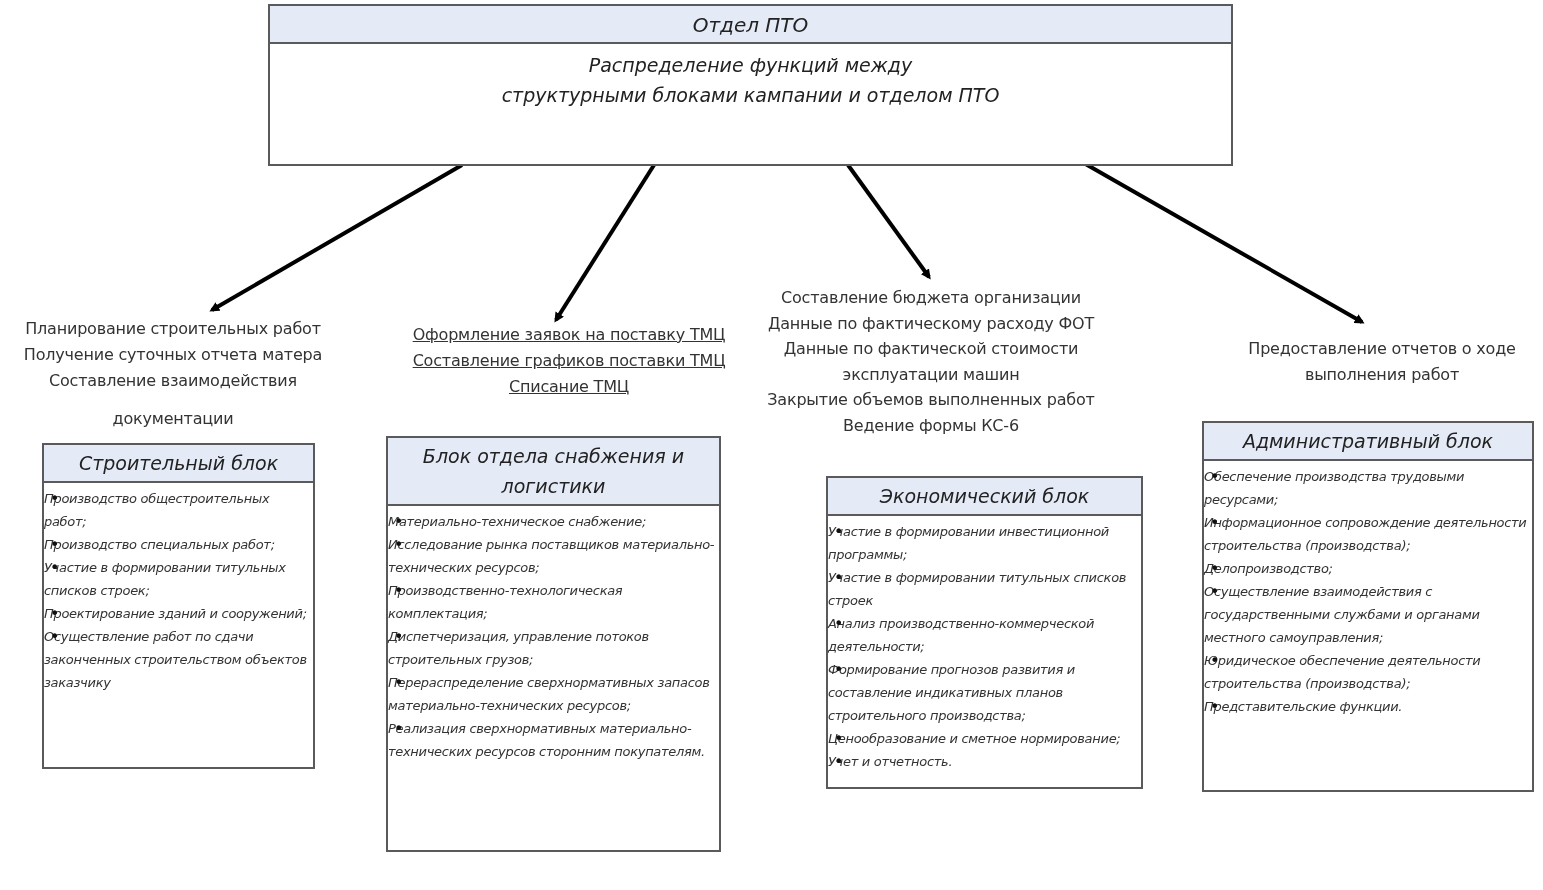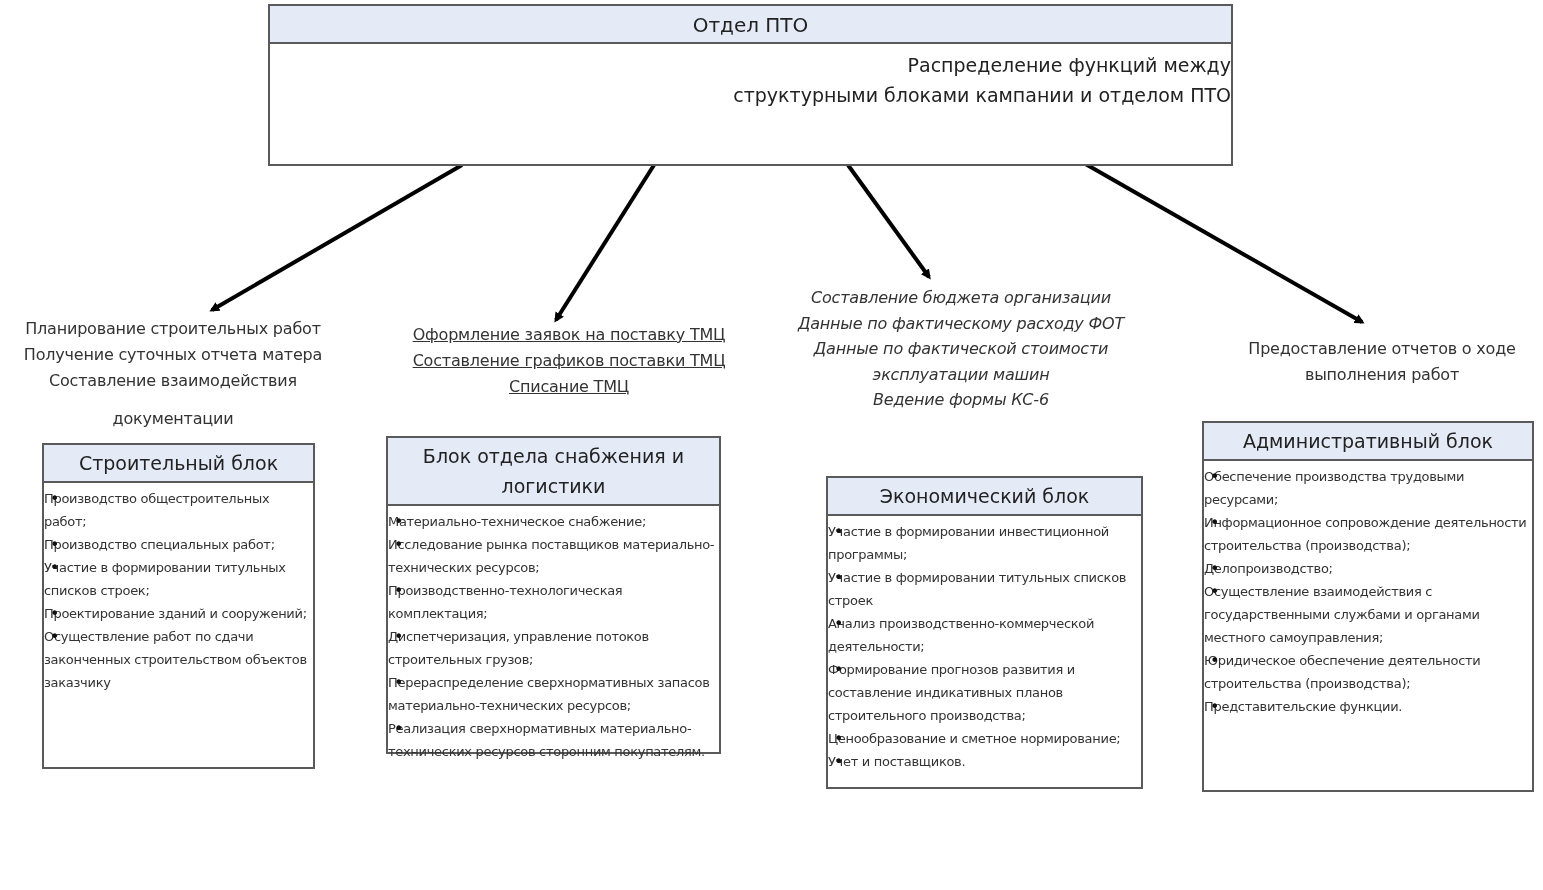--- a/index.html
+++ b/index.html
@@ -1,22 +1,22 @@
 <!DOCTYPE html>
 <html><head>
 <meta charset="utf-8">
 <style>
   html, body { margin: 0; padding: 0; background: #ffffff; }
   body { width: 1543px; height: 890px; position: relative; overflow: hidden;
          font-family: "DejaVu Sans", "Liberation Sans", sans-serif; color: #2b2b2b; }
-  .box { position: absolute; border: 2px solid #5a5a5a; background: #ffffff; box-sizing: border-box; }
+  .box { position: absolute; border: 2px solid #5a5a5a; background: #ffffff; box-sizing: border-box; font-style: italic; }
   .box-head { background: #e4eaf6; border-bottom: 2px solid #5a5a5a; text-align: center;
               color: #222; box-sizing: border-box; }
   .top-box .box-head { height: 38px; line-height: 38px; font-size: 20px; }
-  .top-sub { text-align: right; font-size: 19px; line-height: 30px; padding-top: 6px; color: #222; }
+  .top-sub { text-align: center; font-size: 19px; line-height: 30px; padding-top: 6px; color: #222; }
   .block .box-head { font-size: 19px; line-height: 30px; padding: 3px 6px; }
   ul.items { list-style: none; margin: 0; padding: 4px 4px 4px 0; }
   ul.items li { position: relative; font-size: 13px; line-height: 23px;
                 letter-spacing: -0.3px; color: #333; }
   ul.items li::before { content: "•"; position: absolute; left: 6px; top: 0; font-size: 16px; color: #111; }
   .fn { position: absolute; text-align: center; font-size: 16px; line-height: 26px;
         letter-spacing: -0.2px; color: #333; }
   svg.arrows { position: absolute; left: 0; top: 0; }
 </style>
 </head>
@@ -48,65 +48,66 @@
   <div>Составление взаимодействия</div>
   <div style="margin-top:12px;">документации</div>
 </div>
 
 <div class="fn" style="left:388px; top:322px; width:362px;text-decoration:underline;">
   <div>Оформление заявок на поставку ТМЦ</div>
   <div>Составление графиков поставки ТМЦ</div>
   <div>Списание ТМЦ</div>
 </div>
 
-<div class="fn" style="left:770px; top:285px; width:382px; line-height:25.5px;font-style:italic;">
+<div class="fn" style="left:740px; top:285px; width:382px; line-height:25.5px;">
   <div>Составление бюджета организации</div>
   <div>Данные по фактическому расходу ФОТ</div>
   <div>Данные по фактической стоимости</div>
   <div>эксплуатации машин</div>
+  <div>Закрытие объемов выполненных работ</div>
   <div>Ведение формы КС-6</div>
 </div>
 
 <div class="fn" style="left:1224px; top:336px; width:316px;">
   <div>Предоставление отчетов о ходе</div>
   <div>выполнения работ</div>
 </div>
 
 <div class="box block" style="left:42px; top:443px; width:273px; height:326px;">
   <div class="box-head">Строительный блок</div>
   <ul class="items">
     <li>Производство общестроительных работ;</li>
     <li>Производство специальных работ;</li>
     <li>Участие в формировании титульных списков строек;</li>
     <li>Проектирование зданий и сооружений;</li>
     <li>Осуществление работ по сдачи законченных строительством объектов заказчику</li>
   </ul>
 </div>
 
-<div class="box block" style="left:386px; top:436px; width:335px; height:318px;">
+<div class="box block" style="left:386px; top:436px; width:335px; height:416px;">
   <div class="box-head" style="padding:3px 30px;">Блок отдела снабжения и логистики</div>
   <ul class="items">
     <li>Материально-техническое снабжение;</li>
     <li>Исследование рынка поставщиков материально-технических ресурсов;</li>
     <li>Производственно-технологическая комплектация;</li>
     <li>Диспетчеризация, управление потоков строительных грузов;</li>
     <li>Перераспределение сверхнормативных запасов материально-технических ресурсов;</li>
     <li>Реализация сверхнормативных материально-технических ресурсов сторонним покупателям.</li>
   </ul>
 </div>
 
 <div class="box block" style="left:826px; top:476px; width:317px; height:313px;">
   <div class="box-head">Экономический блок</div>
   <ul class="items">
     <li>Участие в формировании инвестиционной программы;</li>
     <li>Участие в формировании титульных списков строек</li>
     <li>Анализ производственно-коммерческой деятельности;</li>
     <li>Формирование прогнозов развития и составление индикативных планов строительного производства;</li>
     <li>Ценообразование и сметное нормирование;</li>
-    <li>Учет и поставщиков.</li>
+    <li>Учет и отчетность.</li>
   </ul>
 </div>
 
 <div class="box block" style="left:1202px; top:421px; width:332px; height:371px;">
   <div class="box-head">Административный блок</div>
   <ul class="items">
     <li>Обеспечение производства трудовыми ресурсами;</li>
     <li>Информационное сопровождение деятельности строительства (производства);</li>
     <li>Делопроизводство;</li>
     <li>Осуществление взаимодействия с государственными службами и органами местного самоуправления;</li>

